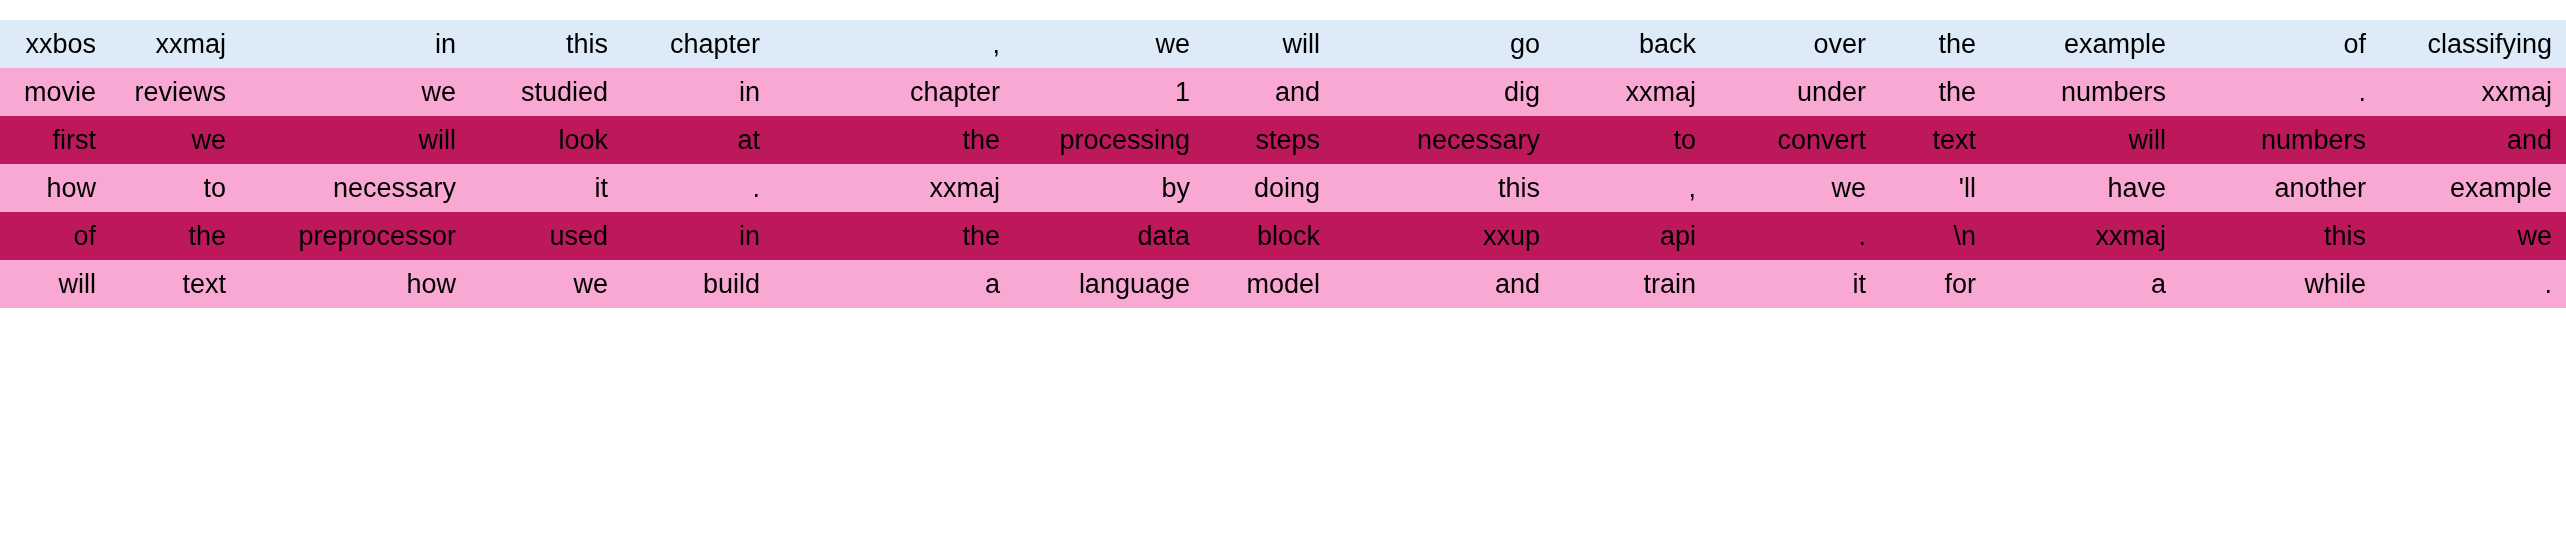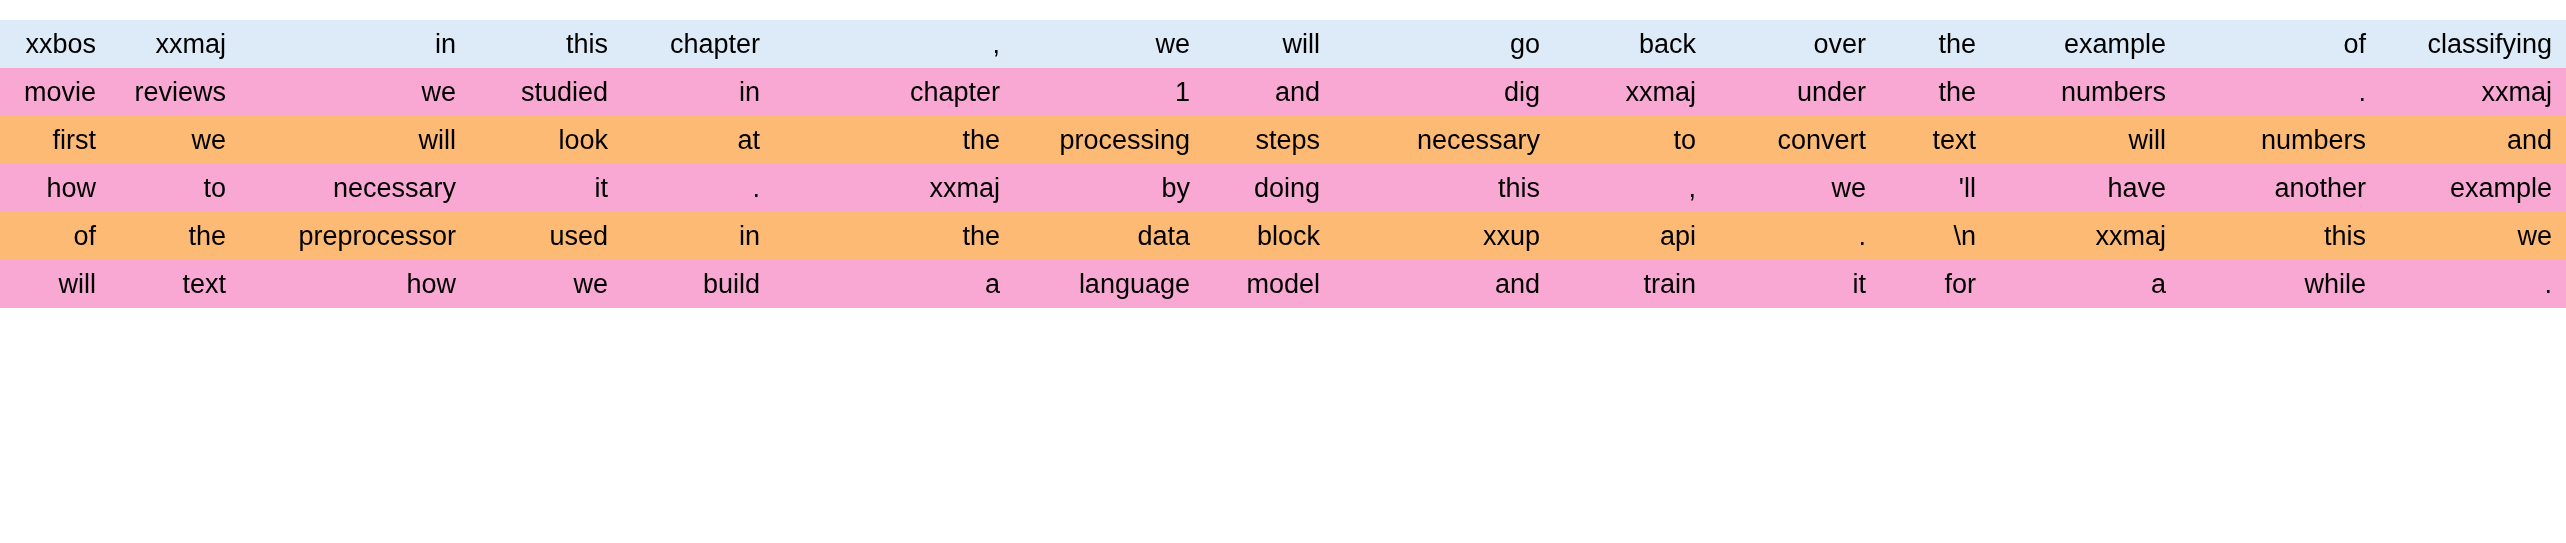--- a/index.html
+++ b/index.html
@@ -34,21 +34,21 @@
     font-size: 27px;
     color: #000000;
     white-space: nowrap;
     overflow: hidden;
     border: none;
   }
   tr.row-highlight td {
     background: #ddeaf7;
   }
   tr.row-stripe td {
-    background: #fdba74;
+    background: #be185d;
   }
   tr.row-plain td {
     background: #f9a8d4;
   }
   
   col.c0  { width: 110px; }
   col.c1  { width: 130px; }
   col.c2  { width: 230px; }
   col.c3  { width: 152px; }
   col.c4  { width: 152px; }

